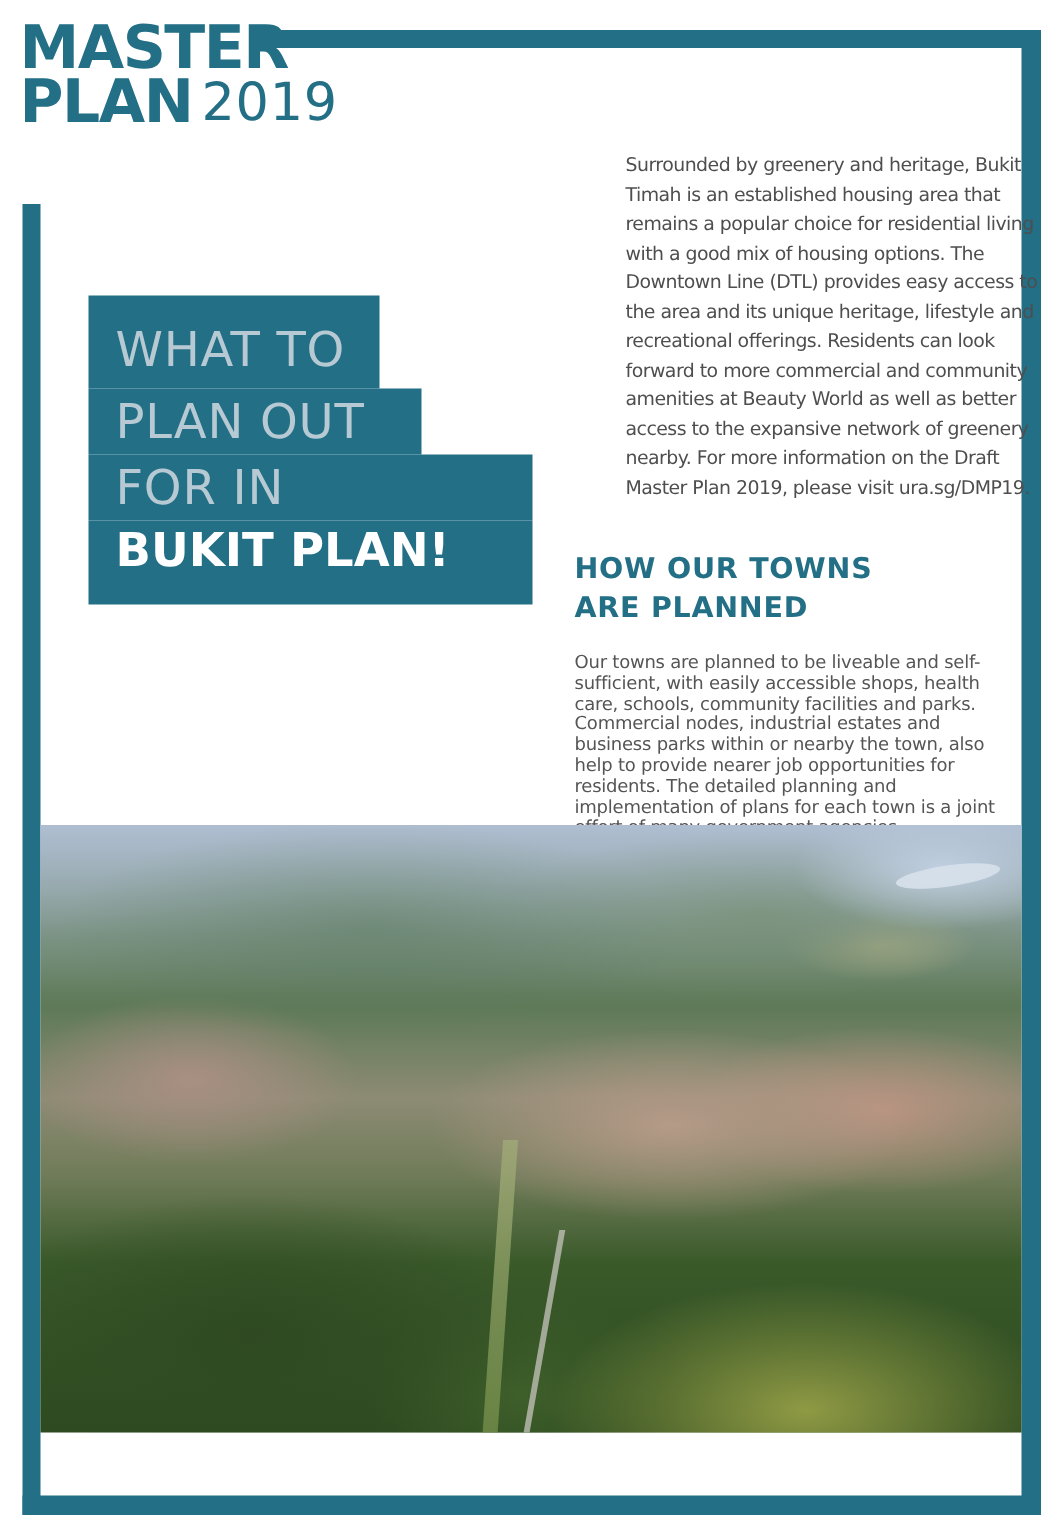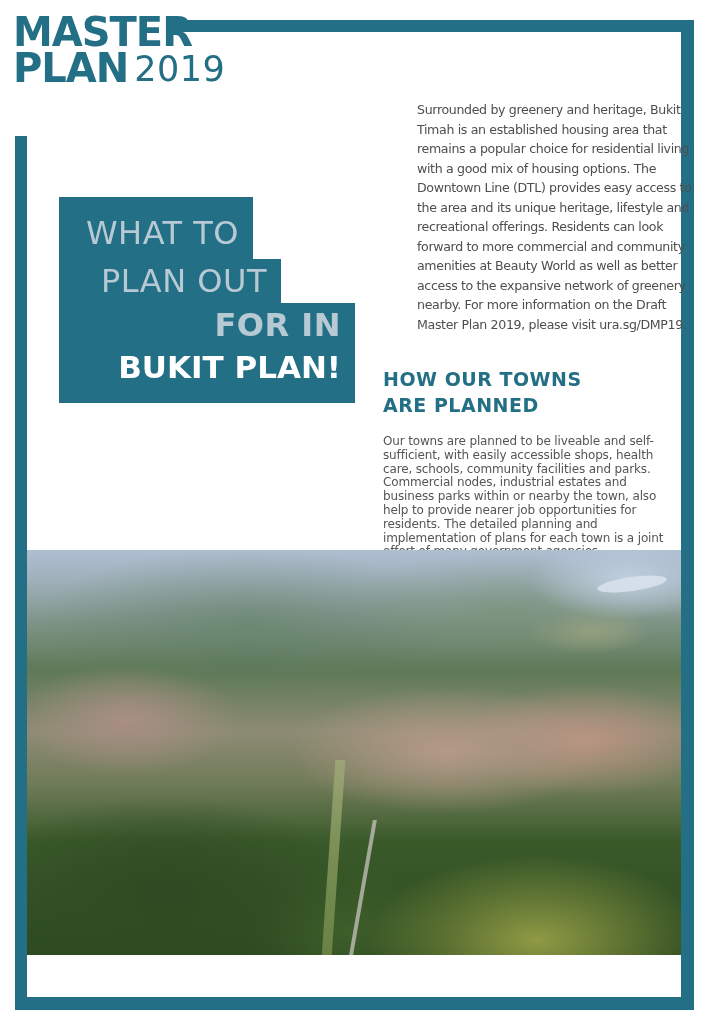--- a/index.html
+++ b/index.html
@@ -9,21 +9,21 @@
     .frame-bar { position: absolute; background: #236f86; }
     .bar-top    { left: 170px; top: 20px; width: 524px; height: 12px; }
     .bar-right  { left: 681px; top: 20px; width: 13px; height: 990px; }
     .bar-left   { left: 15px; top: 136px; width: 12px; height: 874px; }
     .bar-bottom { left: 15px; top: 997px; width: 679px; height: 13px; }
 
     .logo { position: absolute; left: 13px; top: 14px; color: #236f86; font-family: "DejaVu Sans", sans-serif; font-weight: bold; line-height: 36px; letter-spacing: -1px; }
     .logo .line { font-size: 40px; display: block; white-space: nowrap; }
     .logo .year { font-size: 35px; font-weight: normal; letter-spacing: 0.5px; margin-left: 6px; vertical-align: 1px; }
 
-    .headline { position: absolute; left: 59px; top: 197px; text-align: right; }
+    .headline { position: absolute; left: 59px; top: 197px; }
     .headline .hl-row { display: block; background: #236f86; color: #b7cad4; font-size: 32px; line-height: 44px; padding: 0 14px 0 18px; white-space: nowrap; font-family: "DejaVu Sans", sans-serif; letter-spacing: 0.5px; }
     .hl-row.r1 { width: 194px; height: 62px; padding-top: 16px; line-height: 40px; }
     .hl-row.r2 { width: 222px; height: 44px; }
     .hl-row.r3 { width: 296px; height: 44px; }
     .hl-row.r4 { width: 296px; height: 56px; color: #ffffff; font-weight: bold; font-size: 31px; line-height: 40px; letter-spacing: 0px; }
     .hl-row.r3 { width: 146px; }
 
     .intro { position: absolute; left: 383px; top: 100px; width: 285px; color: #4e4e4e; font-size: 12.6px; line-height: 19.5px; font-family: "DejaVu Sans", sans-serif; letter-spacing: -0.35px; margin-left: 34px; }
 
     .section-title { position: absolute; left: 383px; top: 366px; color: #236f86; font-weight: bold; font-size: 19px; line-height: 26px; letter-spacing: 0.5px; font-family: "DejaVu Sans", sans-serif; }
@@ -59,21 +59,21 @@
 <div class="frame-bar bar-bottom"></div>
 
 <div class="logo">
   <span class="line">MASTER</span>
   <span class="line"><span>PLAN</span><span class="year">2019</span></span>
 </div>
 
 <div class="headline">
   <span class="hl-row r1">WHAT TO</span>
   <span class="hl-row r2">PLAN OUT</span>
-  <span class="hl-row r3" style="width:296px;font-weight:bold;">FOR IN</span>
+  <span class="hl-row r3" style="width:296px;">FOR IN</span>
   <span class="hl-row r4">BUKIT PLAN!</span>
 </div>
 
 <p class="intro">Surrounded by greenery and heritage, Bukit Timah is an established housing area that remains a popular choice for residential living with a good mix of housing options. The Downtown Line (DTL) provides easy access to the area and its unique heritage, lifestyle and recreational offerings. Residents can look forward to more commercial and community amenities at Beauty World as well as better access to the expansive network of greenery nearby. For more information on the Draft Master Plan 2019, please visit ura.sg/DMP19.</p>
 
 <h2 class="section-title">
   <span style="display:block">HOW OUR TOWNS</span>
   <span style="display:block">ARE PLANNED</span>
 </h2>
 

